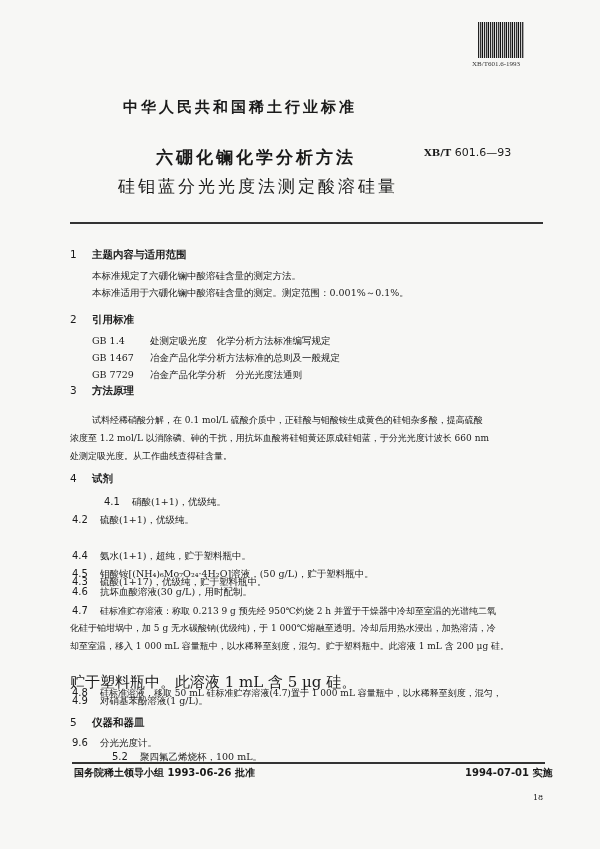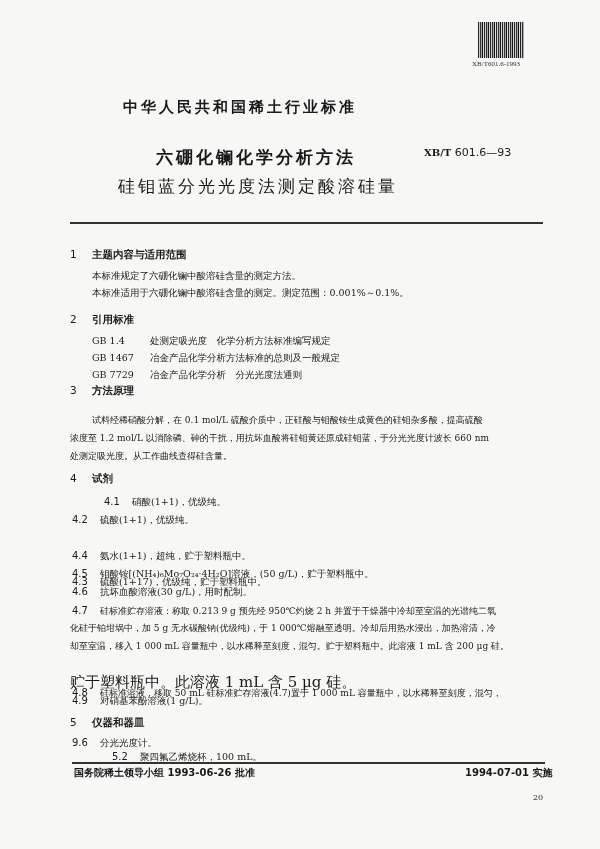--- a/index.html
+++ b/index.html
@@ -93,13 +93,13 @@
 
 <div class="abs sec-head" style="top:716px;">
   <span class="num">5</span><span>仪器和器皿</span>
 </div>
 <div class="abs item" style="top:734px;"><span class="num">9.6</span><span>分光光度计。</span></div>
 <div class="abs item" style="top:748px;margin-left:40px;"><span class="num">5.2</span><span>聚四氟乙烯烧杯，100 mL。</span></div>
 
 <div class="abs hr" style="top:762px; left:72px; width:473px;"></div>
 <div class="abs footer-left">国务院稀土领导小组 1993-06-26 批准</div>
 <div class="abs footer-right">1994-07-01 实施</div>
-<div class="abs page-num">20</div>
+<div class="abs page-num">18</div>
 
 </body></html>

